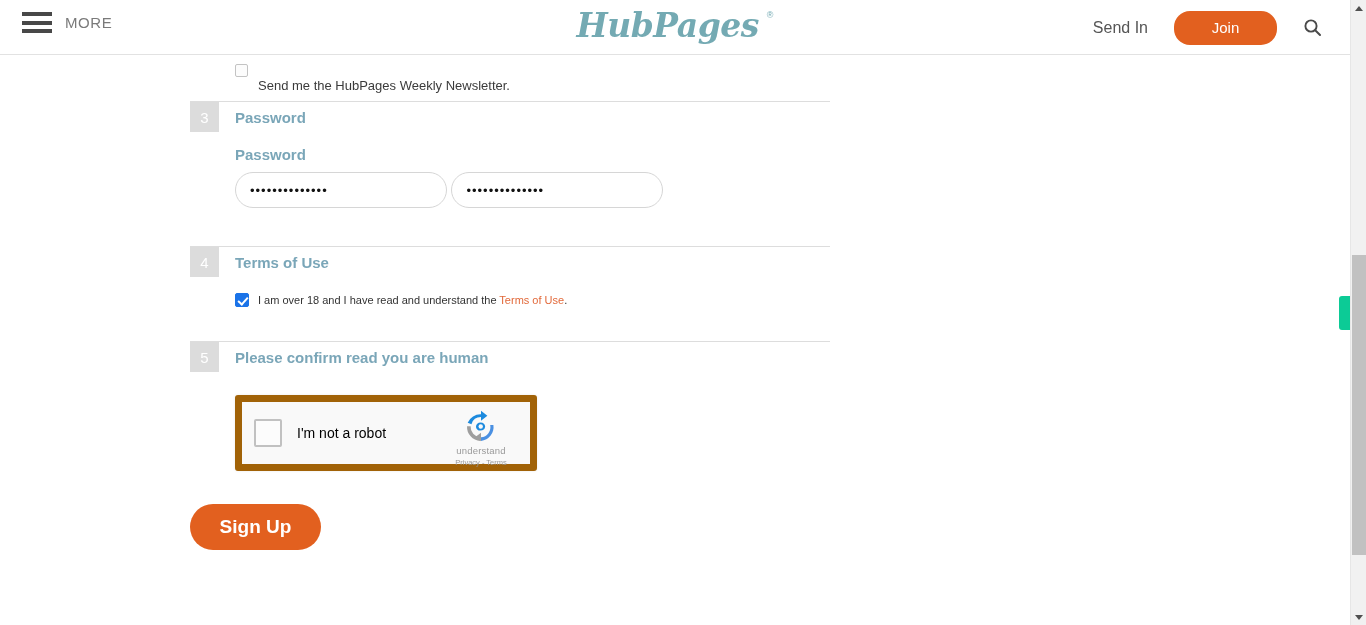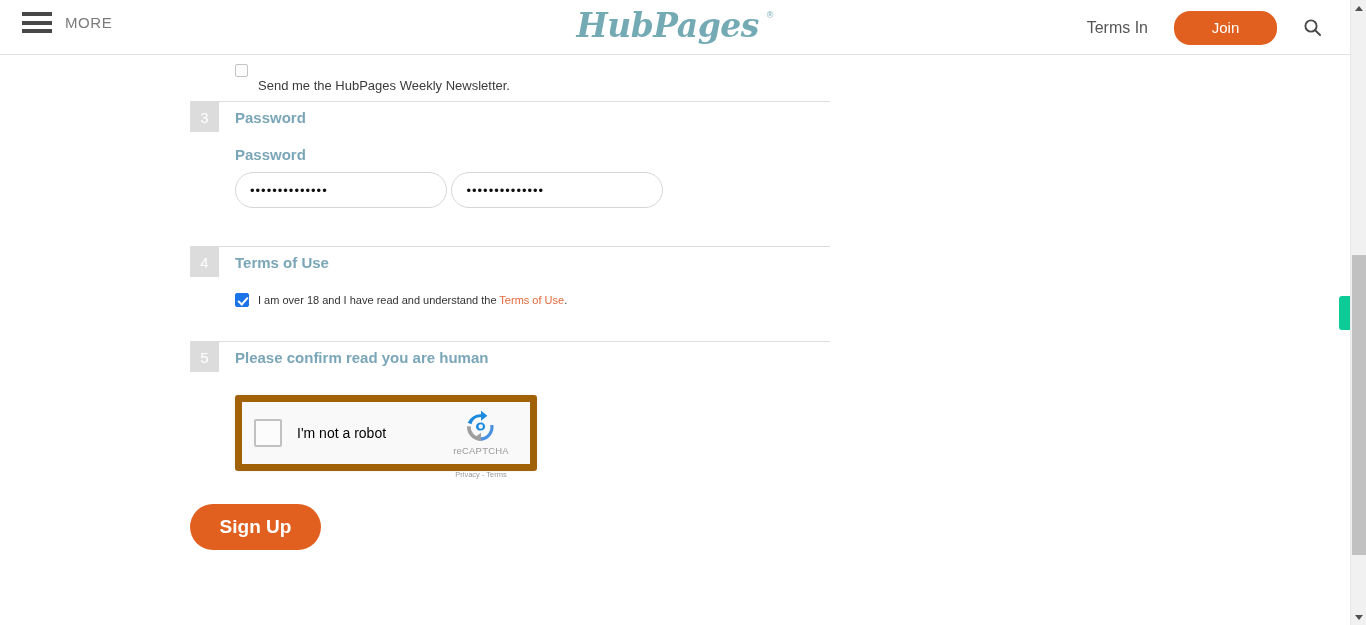--- a/index.html
+++ b/index.html
@@ -280,21 +280,21 @@
   .rc-logo { width: 100%; display: flex; justify-content: center; }
   .rc-name {
     font-size: 9.5px;
     color: #9a9a9a;
     letter-spacing: 0.2px;
     margin-top: 1px;
   }
   .rc-legal {
     font-size: 7.5px;
     color: #9a9a9a;
-    margin-top: 14px;
+    margin-top: 2px;
   }
   .rc-legal a { color: #9a9a9a; text-decoration: none; cursor: pointer; }
 
   .signup-button {
     width: 131px;
     height: 46px;
     background: #e2601f;
     color: #ffffff;
     border: none;
     border-radius: 23px;
@@ -364,21 +364,21 @@
       </span>
       <span class="more-label">MORE</span>
     </div>
 
     <div class="brand-logo">
       <span class="brand-text">HubPages</span>
       <span class="brand-reg">®</span>
     </div>
 
     <div class="header-right">
-      <a class="signin-link" href="#">Terms In</a>
+      <a class="signin-link" href="#">Send In</a>
       <button class="join-button">Join</button>
       <button class="search-button">
         <svg width="19" height="19" viewBox="0 0 19 19">
           <circle cx="8" cy="8" r="5.6" fill="none" stroke="#4a4a4a" stroke-width="1.9"></circle>
           <line x1="12.2" y1="12.2" x2="17" y2="17" stroke="#4a4a4a" stroke-width="2" stroke-linecap="round"></line>
         </svg>
       </button>
     </div>
   </div>
 
@@ -430,21 +430,21 @@
             <div class="rc-logo">
               <svg width="34" height="34" viewBox="0 0 48 48">
                 <path d="M24 6 V1 L33 8 L24 15 V10 A14 14 0 0 0 10.5 20 L5.2 17.9 A19.6 19.6 0 0 1 24 6 Z" fill="#1c8ade"></path>
                 <path d="M41.5 21 A19.6 19.6 0 0 1 24 43.6 V38.6 A14.6 14.6 0 0 0 37 21 Z" fill="#4a90e2"></path>
                 <path d="M9.4 23 A14.6 14.6 0 0 0 23 38.6 V43.6 A19.6 19.6 0 0 1 4.3 23 Z" fill="#9e9e9e"></path>
                 <path d="M24 38.4 V44 L15.5 38.4 L24 32.2 Z" fill="#9e9e9e"></path>
                 <path d="M23.4 17.6 c4 0 6.4 2.6 6.4 5.6 0 3.4 -2.8 5.9 -6.7 5.9 -3.5 0 -6.2 -2.4 -6.2 -5.6 0 -3.4 2.8 -5.9 6.5 -5.9 z" fill="#1c8ade"></path>
                 <circle cx="23.6" cy="23.2" r="3.1" fill="#f9f9f9"></circle>
               </svg>
             </div>
-            <div class="rc-name">reCAPTCHA</div>
+            <div class="rc-name">understand</div>
             <div class="rc-legal"><a href="#">Privacy</a><span> - </span><a href="#">Terms</a></div>
           </div>
         </div>
 
         <button class="signup-button" style="margin-top:33px;margin-left:-45px;">Sign Up</button>
       </div>
     </div>
   </div>
 
   <div class="scrollbar">

